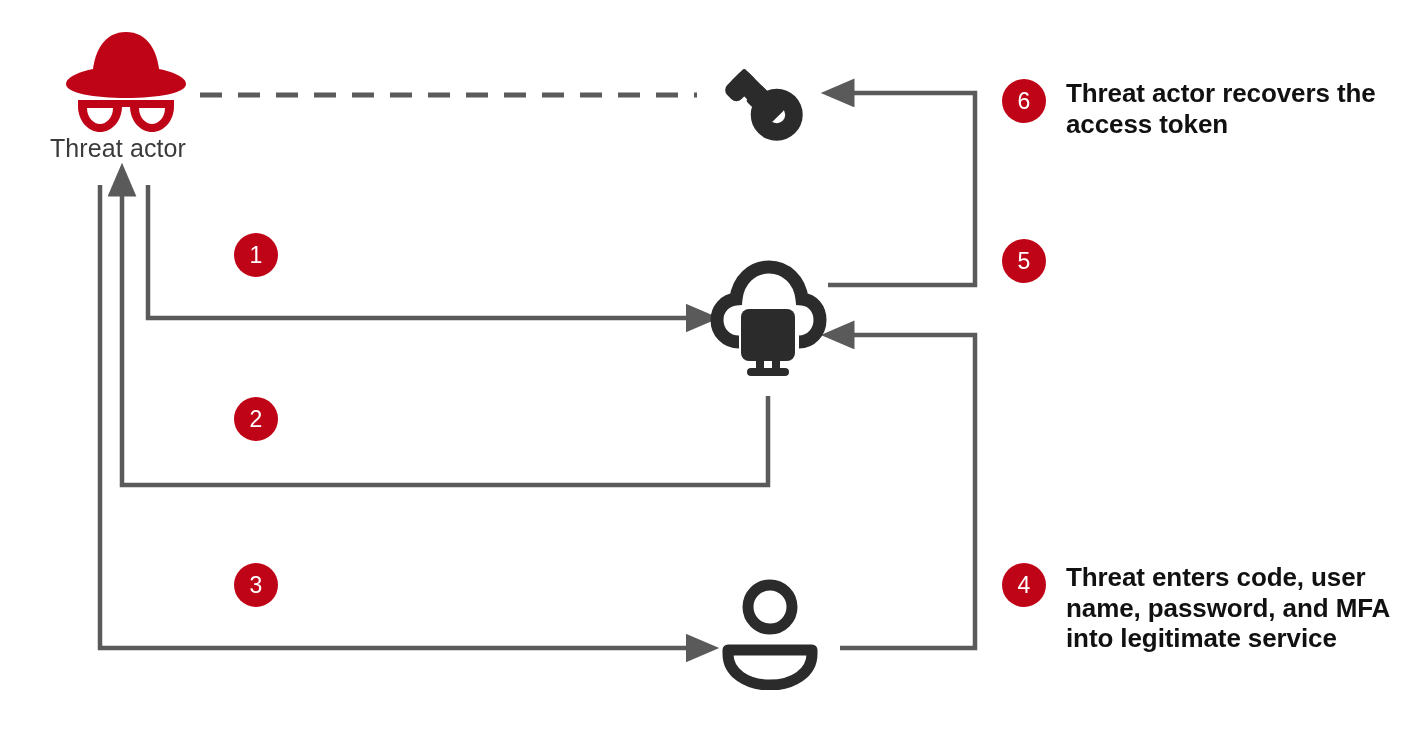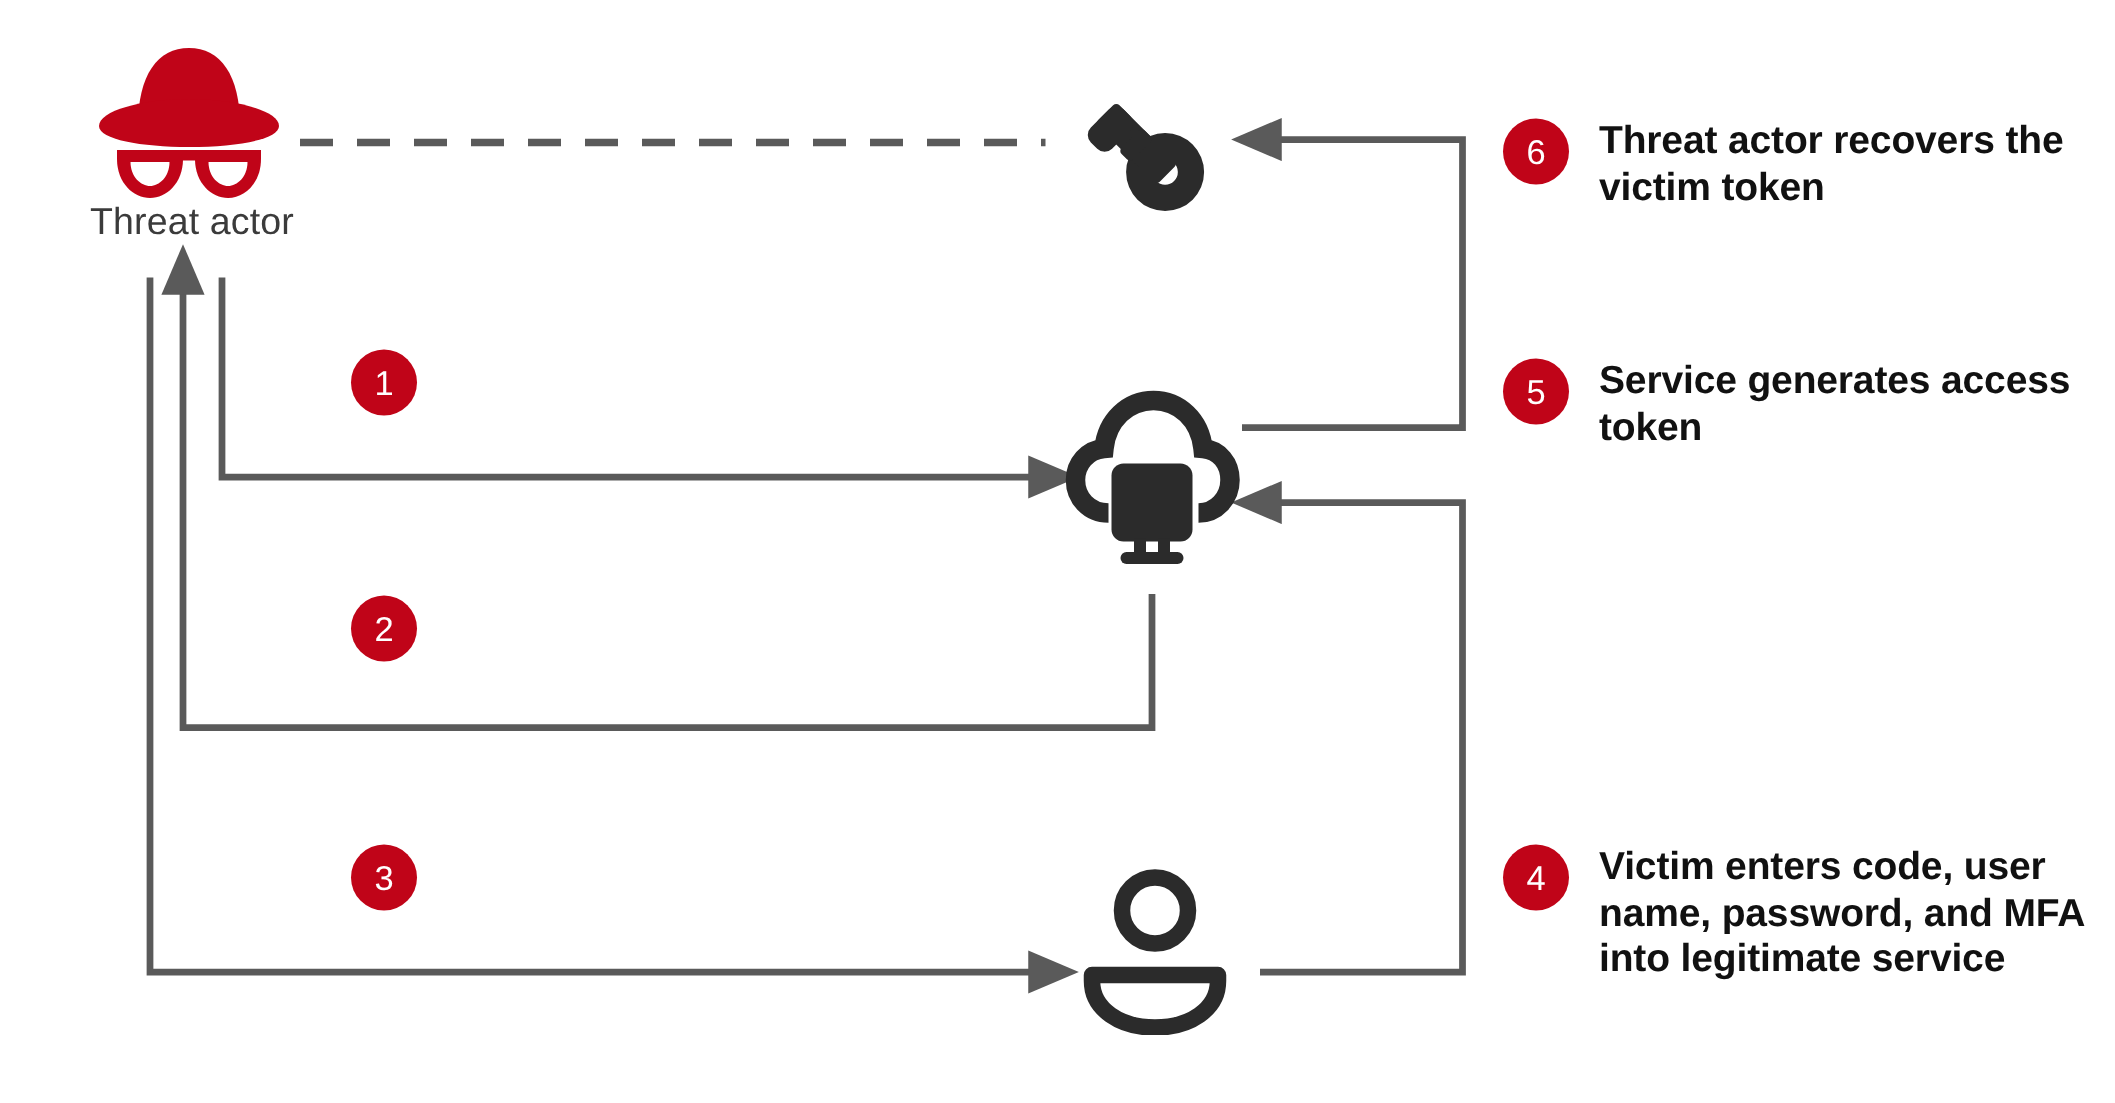--- a/index.html
+++ b/index.html
@@ -111,21 +111,21 @@
                C31,110 20,100 20,84 Z" fill="#c00418"></path>
       <path d="M29,86 L55,86 C55,96 48,102 42,102 C36,102 29,96 29,86 Z" fill="#ffffff"></path>
 
       <path d="M72,78 L116,78 L116,84 C116,100 105,110 94,110
                C83,110 72,100 72,84 Z" fill="#c00418"></path>
       <path d="M81,86 L107,86 C107,96 100,102 94,102 C88,102 81,96 81,86 Z" fill="#ffffff"></path>
 
       <rect x="62" y="78" width="12" height="7" fill="#c00418"></rect>
     </svg>
   </div>
-  <div class="actor-label" style="left:60px; top:134px;">Threat actor</div>
+  <div class="actor-label" style="left:50px; top:134px;">Threat actor</div>
 
   <div class="icon-box" style="left:712px; top:50px; width:104px; height:104px;">
     <svg width="104" height="104" viewBox="0 0 104 104" xmlns="http://www.w3.org/2000/svg">
       <g transform="rotate(45 52 52)">
 
         <circle cx="70" cy="52" r="26" fill="#2b2b2b"></circle>
         <circle cx="70" cy="52" r="8.5" fill="#ffffff"></circle>
 
         <rect x="14" y="42" width="58" height="20" rx="3" fill="#2b2b2b"></rect>
 
@@ -166,30 +166,28 @@
   <div class="step" style="left:234px; top:396px;">
     <div class="badge">2</div>
   </div>
 
   <div class="step" style="left:234px; top:562px;">
     <div class="badge">3</div>
   </div>
 
   <div class="step" style="left:1002px; top:562px;">
     <div class="badge">4</div>
-    <div class="step-text">Victim enters code, user
+    <div class="step-text">Threat enters code, user
 name, password, and MFA
 into legitimate service</div>
   </div>
 
   <div class="step" style="left:1002px; top:238px;">
     <div class="badge">5</div>
-    <div class="step-text">Service generates access
-token</div>
   </div>
 
   <div class="step" style="left:1002px; top:78px;">
     <div class="badge">6</div>
     <div class="step-text">Threat actor recovers the
-victim token</div>
+access token</div>
   </div>
 
 </div>
 
 </body></html>

